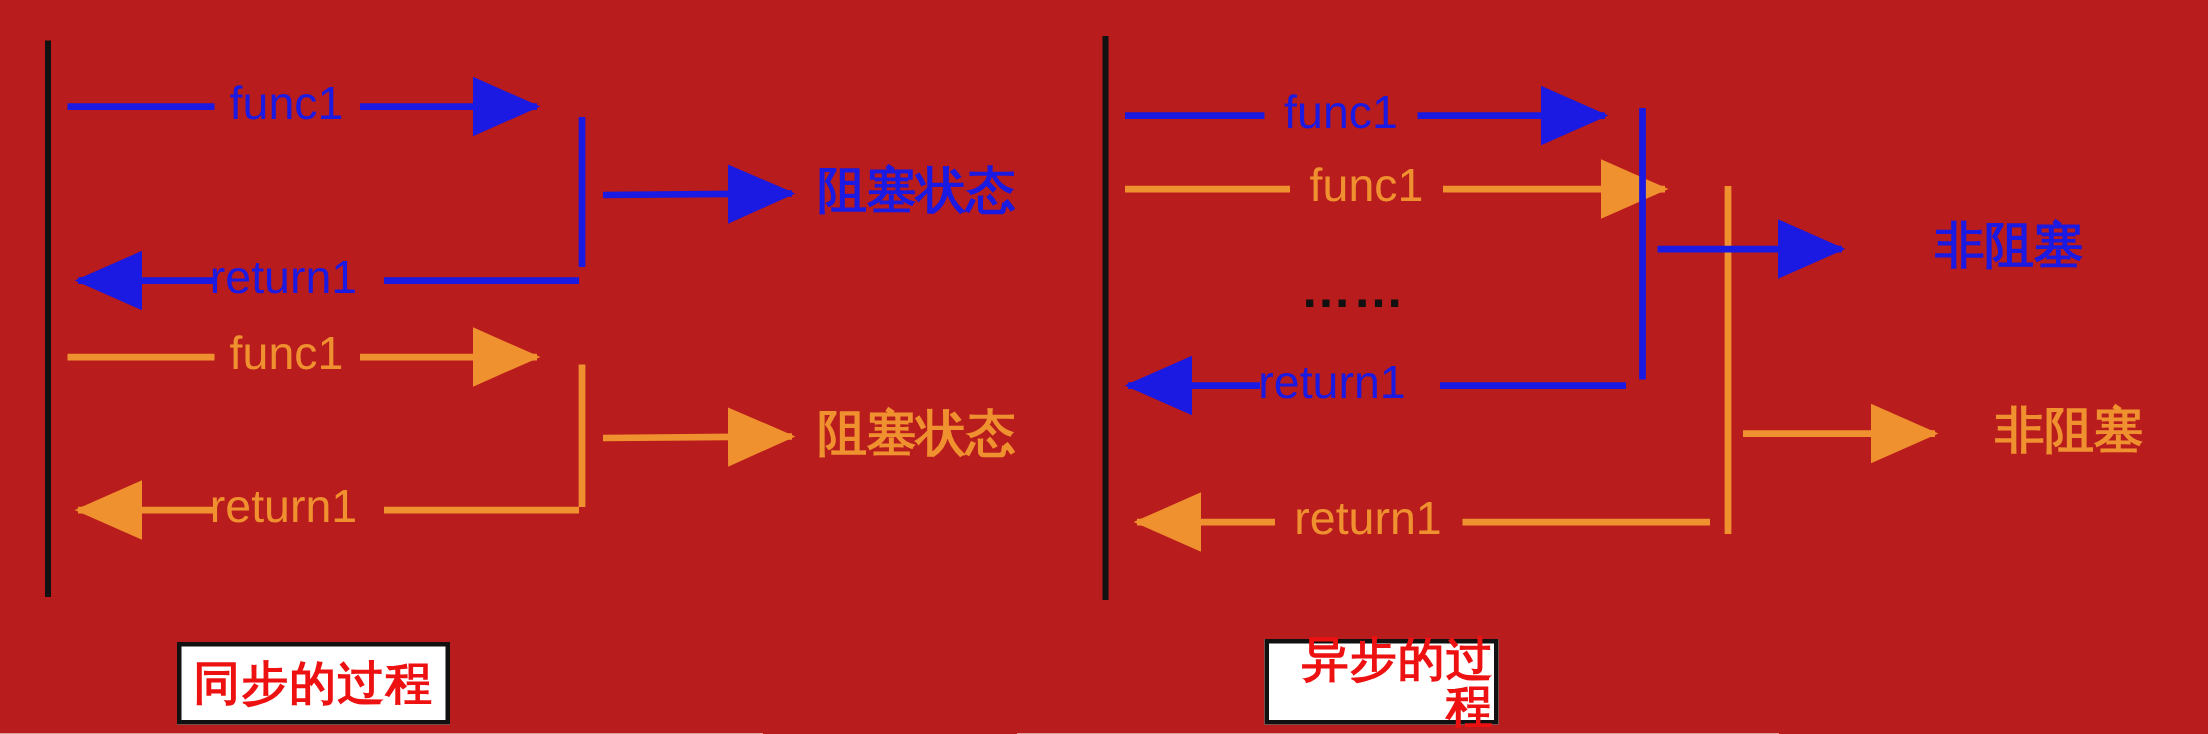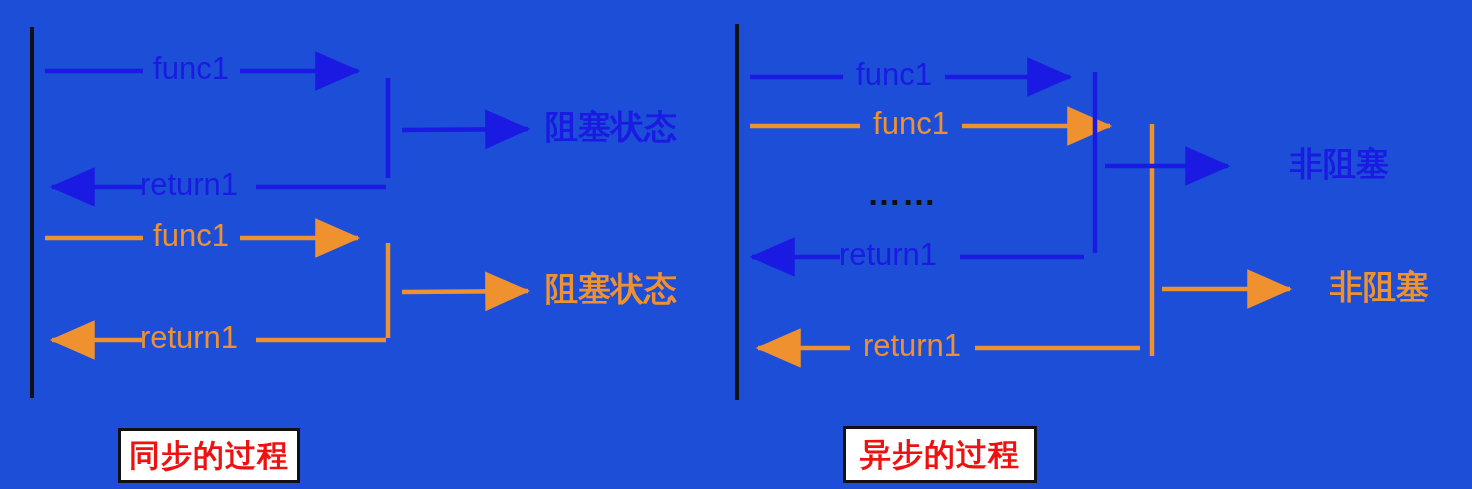--- a/index.html
+++ b/index.html
@@ -8,21 +8,21 @@
     padding: 0;
     background: #ffffff;
   }
   body {
     font-family: "Liberation Sans", "DejaVu Sans", sans-serif;
   }
   #stage {
     position: relative;
     width: 1472px;
     height: 489px;
-    background: #1d4ed8;
+    background: #b91c1c;
     overflow: hidden;
   }
   svg.diagram {
     position: absolute;
     left: 0;
     top: 0;
     width: 1472px;
     height: 489px;
     display: block;
   }
@@ -68,21 +68,21 @@
   }
   .caption-box span {
     color: #ee1111;
     font-size: 31px;
     font-weight: 700;
     font-family: Liberation Serif, serif;
     letter-spacing: 1px;
     line-height: 1;
   }
   #caption-sync  { left: 118px; top: 428px; width: 182px; height: 55px; }
-  #caption-async { left: 843px; top: 426px; width: 194px; height: 57px; text-align: right; }
+  #caption-async { left: 843px; top: 426px; width: 156px; height: 57px; text-align: right; }
   #watermark {
     position: absolute;
     left: 1198px;
     top: 440px;
     color: #c9c9c9;
     font-size: 26px;
     font-weight: 400;
     letter-spacing: 1px;
     font-family: "Liberation Serif", "DejaVu Serif", serif;
     white-space: nowrap;

